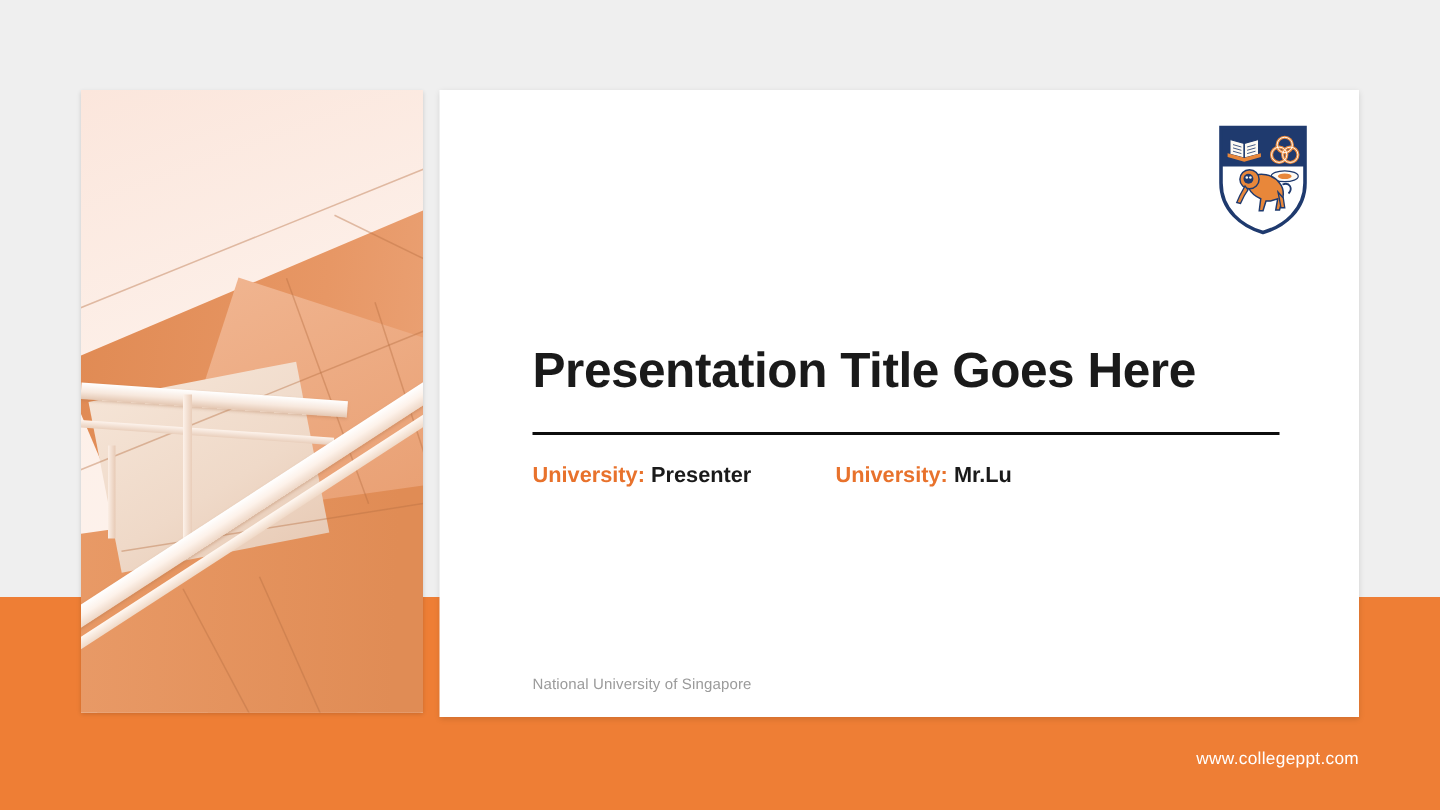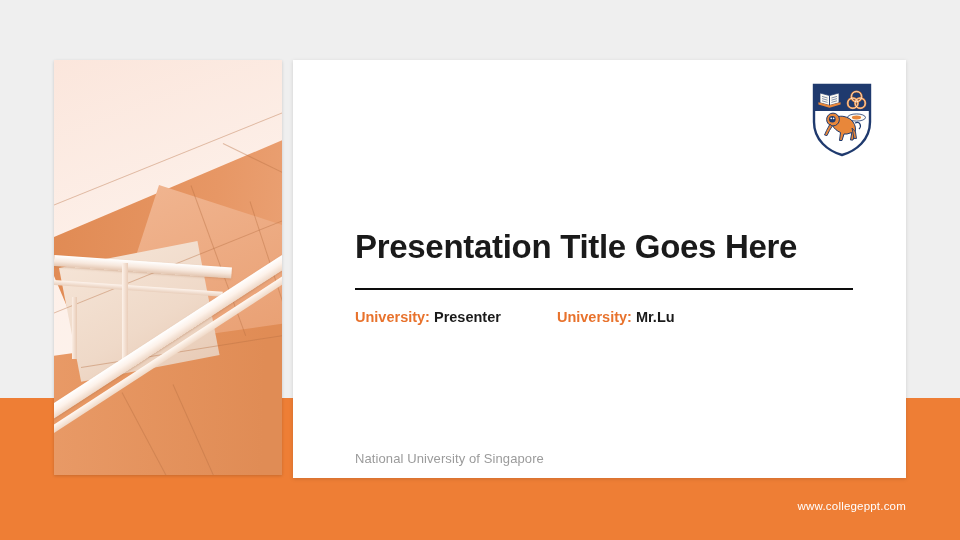--- a/index.html
+++ b/index.html
@@ -232,21 +232,21 @@
     white-space: nowrap;
   }
   .meta .lbl { color: #e8722c; }
   .meta .val { color: #1a1a1a; }
   .meta .gap { display: inline-block; width: 48px; }
 
   .org {
     position: absolute;
     left: 62px;
     top: 391px;
-    font-size: 13px;
+    font-size: 10px;
     color: #9b9b9b;
     letter-spacing: 0.1px;
   }
 </style>
 </head>
 <body>
 
 <div id="slide">
 
   <div class="orange-band">

